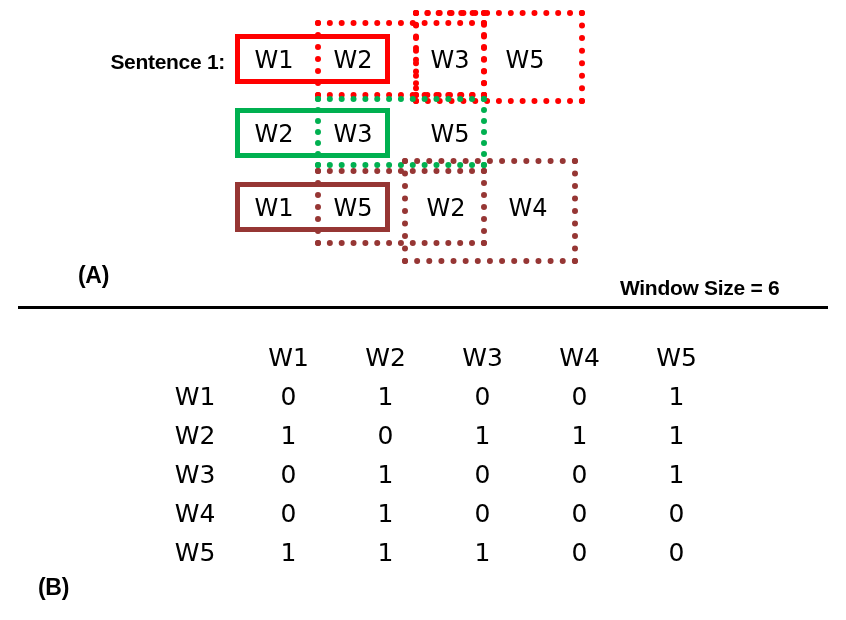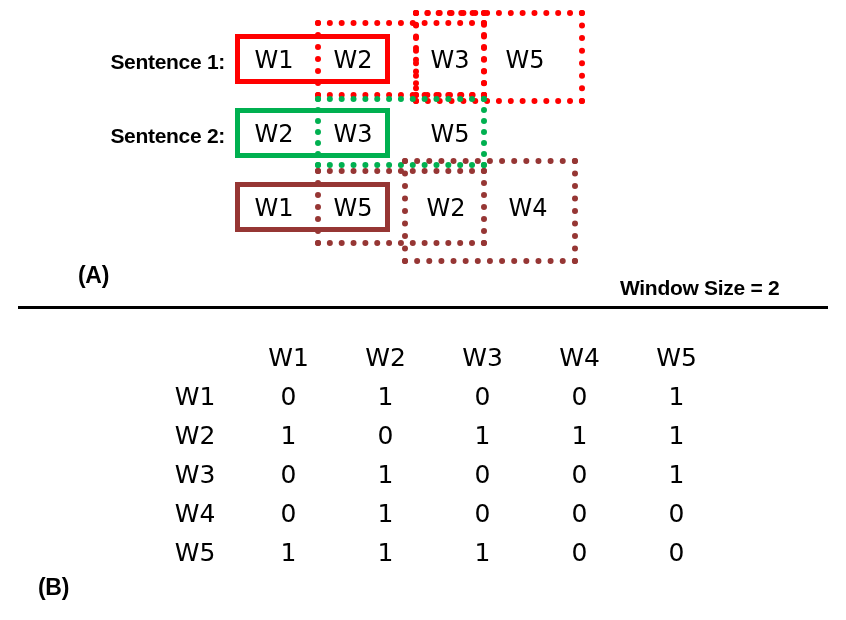--- a/index.html
+++ b/index.html
@@ -105,21 +105,20 @@
     white-space: nowrap;
   }
 </style>
 </head>
 <body>
 
 <div id="panel-a">
 
   <div class="sentence-label" style="top:46px;">Sentence 1:</div>
 
-  <div class="sentence-label" style="top:120px;">Sentence 2:</div>
 
 
   <div class="win-box dotted" style="left:275px; top:16px; width:172px; height:78px; border-color:#FF0000;"></div>
   <div class="win-box dotted" style="left:373px; top:6px; width:172px; height:94px; border-color:#FF0000;"></div>
   <div class="win-box dotted" style="left:373px; top:6px; width:74px; height:88px; border-color:#FF0000;"></div>
   <div class="win-box solid" style="left:195px; top:30px; width:155px; height:50px; border-color:#FF0000;"></div>
 
   <div class="word-cell" style="left:195px; top:44px; width:78px;">W1</div>
   <div class="word-cell" style="left:274px; top:44px; width:78px;">W2</div>
   <div class="word-cell" style="left:372px; top:44px; width:76px;">W3</div>
@@ -135,21 +134,21 @@
   <div class="win-box dotted" style="left:275px; top:164px; width:172px; height:78px; border-color:#963634;"></div>
   <div class="win-box dotted" style="left:362px; top:154px; width:176px; height:106px; border-color:#963634;"></div>
   <div class="win-box solid" style="left:195px; top:178px; width:155px; height:50px; border-color:#963634;"></div>
 
   <div class="word-cell" style="left:195px; top:192px; width:78px;">W1</div>
   <div class="word-cell" style="left:274px; top:192px; width:78px;">W5</div>
   <div class="word-cell" style="left:368px; top:192px; width:76px;">W2</div>
   <div class="word-cell" style="left:450px; top:192px; width:76px;">W4</div>
 
   <div class="panel-tag" style="left:38px; top:258px;">(A)</div>
-  <div id="window-size" style="left:580px; top:272px;">Window Size = 2</div>
+  <div id="window-size" style="left:580px; top:272px;">Window Size = 6</div>
 </div>
 
 <div id="divider"></div>
 
 <div id="panel-b">
   <table id="matrix">
     <thead>
       <tr>
         <th class="corner"></th>
         <th>W1</th>

